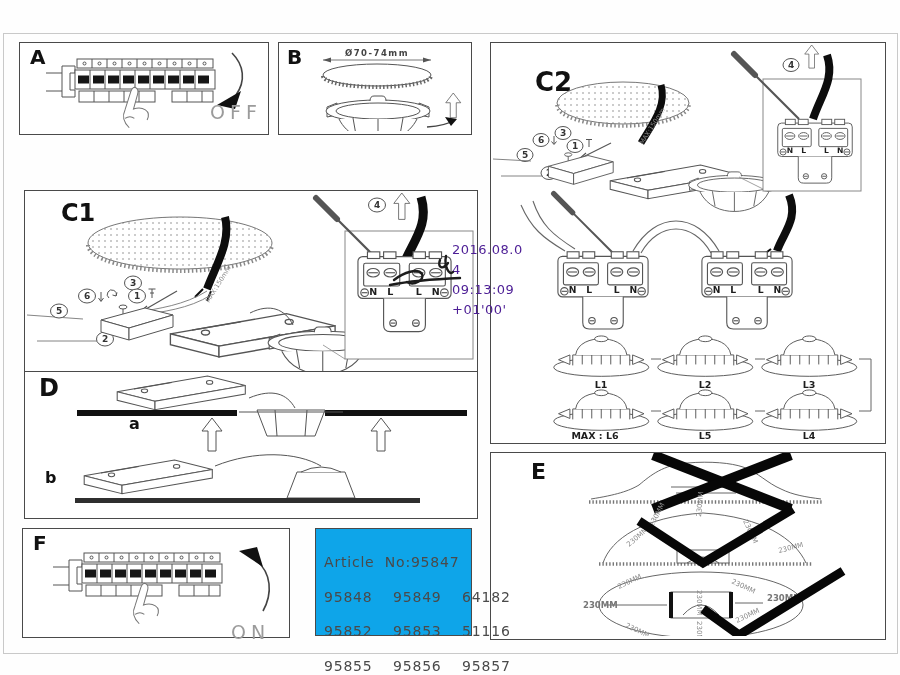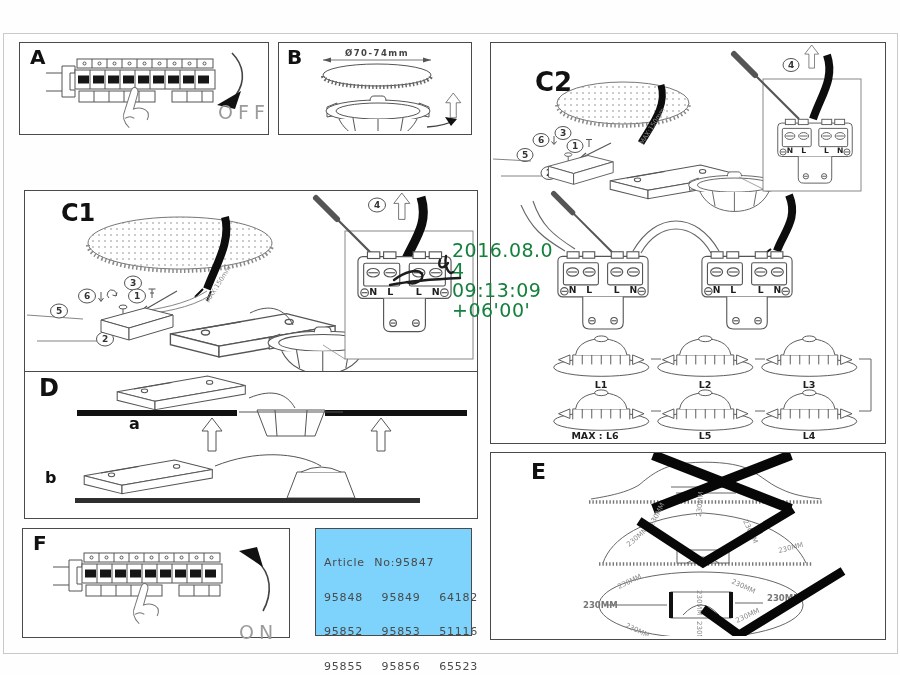--- a/index.html
+++ b/index.html
@@ -3,34 +3,34 @@
 <meta charset="utf-8">
 <style>
   html,body{margin:0;padding:0;background:#fff;}
   .page{position:relative;width:900px;height:675px;background:#fefefe;overflow:hidden;
         font-family:"DejaVu Sans",sans-serif;}
   .sheet-border{position:absolute;left:3px;top:33px;width:893px;height:619px;
         border:1px solid #c9c9c9;}
   .panel{position:absolute;border:1.4px solid #4a4a4a;background:#fff;}
   .panel svg{position:absolute;left:0;top:0;}
   .plabel{position:absolute;font-weight:bold;color:#111;line-height:1;}
-  .switch-word{position:absolute;color:#9b9b9b;font-size:19px;letter-spacing:5px;margin-left:8px;}
+  .switch-word{position:absolute;color:#9b9b9b;font-size:19px;letter-spacing:5px;}
   .step ellipse{fill:#fff;stroke:#555;stroke-width:1;}
   .step text{font-family:"DejaVu Sans",sans-serif;font-size:9px;font-weight:bold;fill:#333;text-anchor:middle;}
   .tl{font-family:"DejaVu Sans",sans-serif;font-size:10px;font-weight:bold;fill:#1d1d1d;text-anchor:middle;}
   .lampl{font-family:"DejaVu Sans",sans-serif;font-size:9.5px;font-weight:bold;fill:#1d1d1d;text-anchor:middle;}
   .mm{font-family:"DejaVu Sans",sans-serif;font-size:7px;fill:#8a8a8a;}
   .mmb{font-family:"DejaVu Sans",sans-serif;font-size:8.5px;font-weight:bold;fill:#777;}
   .maxnote{font-family:"DejaVu Sans",sans-serif;font-size:6.5px;fill:#8a8a8a;}
   .dim{font-family:"DejaVu Sans",sans-serif;font-size:8.5px;font-weight:bold;fill:#444;letter-spacing:1.5px;text-anchor:middle;}
-  .stamp{position:absolute;left:452px;top:240px;font-size:19px;color:#15803d;
+  .stamp{position:absolute;left:452px;top:240px;font-size:13px;color:#4c1d95;
          line-height:20px;letter-spacing:.5px;}
   .artbox{position:absolute;left:315px;top:528px;width:157px;height:108px;
-          border:1.4px solid #4a4a4a;background:#7dd3fc;box-sizing:border-box;
-          padding:5px 8px 0 8px;font-size:11px;line-height:11.5px;color:#4a4a4a;
+          border:1.4px solid #4a4a4a;background:#0ea5e9;box-sizing:border-box;
+          padding:5px 8px 0 8px;font-size:14px;line-height:11.5px;color:#4a4a4a;
           letter-spacing:.8px;word-spacing:5px;white-space:pre;}
   .sig{position:absolute;left:388px;top:246px;}
 </style>
 </head>
 <body>
 
 <div class="page">
   <div class="sheet-border"></div>
 
   <svg width="0" height="0" style="position:absolute">
@@ -486,35 +486,35 @@
         <polygon points="240,38 216,22 234,18" fill="#111"></polygon>
       </g>
     </svg>
     <span class="switch-word" style="left:208px;top:92px;">ON</span>
   </section>
 
   <div class="artbox">
     <div>Article No:95847</div>
     <div>95848  95849  64182</div>
     <div>95852  95853  51116</div>
-    <div>95855  95856  65523</div>
+    <div>95855  95856  95857</div>
     
     
     
     
     
     
     
   </div>
 
   <div class="stamp">
     <div>2016.08.0</div>
     <div>4</div>
     <div>09:13:09</div>
-    <div>+06'00'</div>
+    <div>+01'00'</div>
   </div>
   <svg class="sig" width="85" height="70">
     <g stroke="#1c1c1c" stroke-width="2.4" fill="none" stroke-linecap="round">
       <path d="M6,34 C16,26 30,22 34,28 C37,34 26,40 19,36"></path>
       <path d="M2,39 C22,35 48,33 72,32"></path>
       <path d="M52,14 C49,22 55,24 60,17"></path>
       <path d="M58,10 C56,20 61,30 65,26"></path>
     </g>
   </svg>
 </div>

